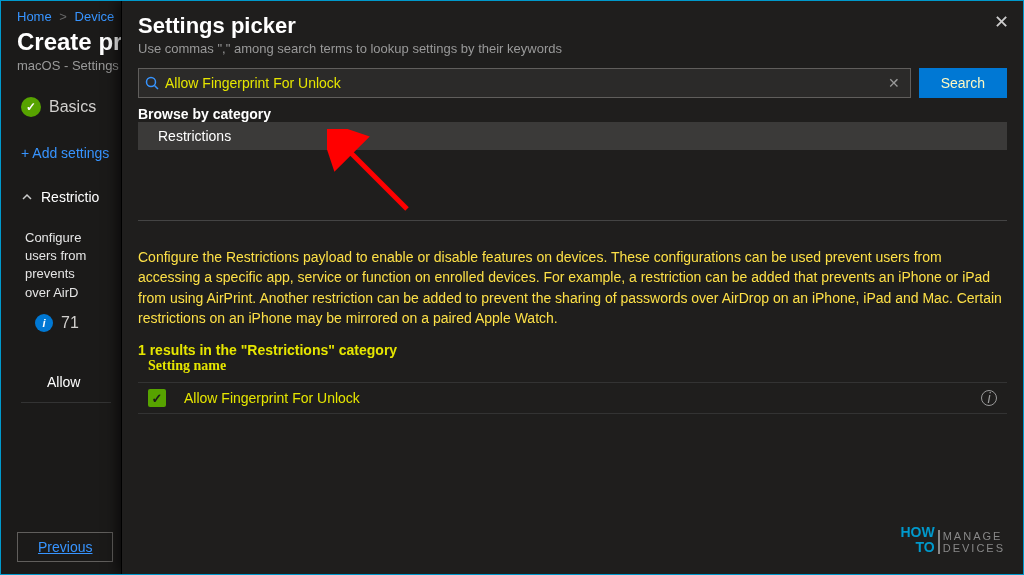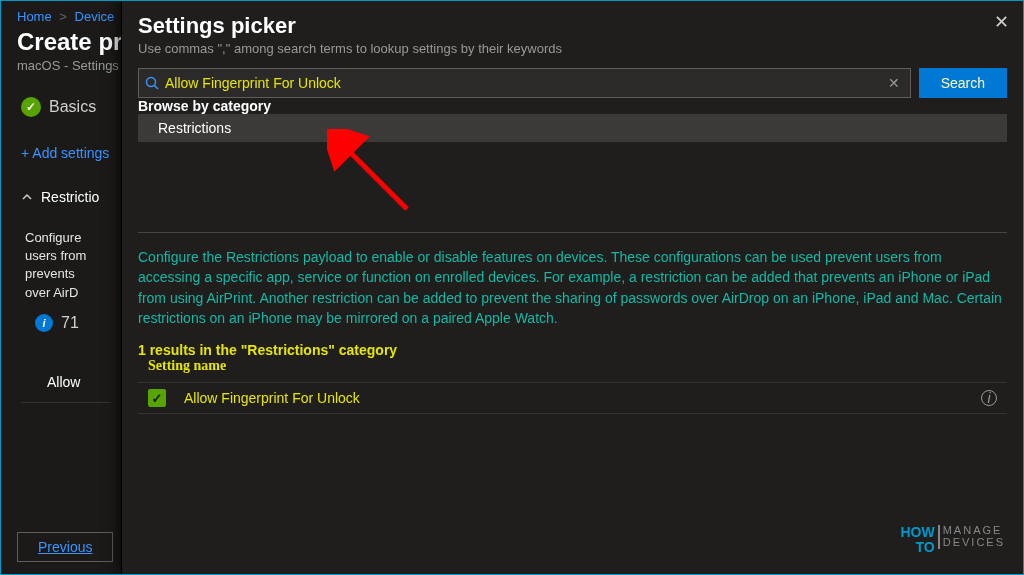--- a/index.html
+++ b/index.html
@@ -168,44 +168,45 @@
       color: #fef9c3;
       border: none;
       padding: 0 22px;
       font-size: 14px;
       cursor: pointer;
     }
     .browse-label {
       font-size: 14px;
       color: #fff;
       font-weight: 600;
+      margin-top: 8px;
     }
     .category-item {
       background: #3b3a39;
       padding: 6px 20px;
       font-size: 14px;
       color: #fff;
       cursor: pointer;
     }
 
     
     .arrow {
       position: absolute;
       top: 128px;
       left: 205px;
       pointer-events: none;
     }
 
     .cat-desc {
-      margin-top: 90px;
+      margin-top: 70px;
       border-top: 1px solid #444;
-      padding-top: 14px;
+      padding-top: 26px;
       font-size: 14px;
       line-height: 1.45;
-      color: #14b8a6;
+      color: #fde047;
     }
     .results-row {
       display: flex;
       justify-content: space-between;
       align-items: center;
       margin-top: 14px;
     }
     .results-count {
       color: #e6e600;
       font-weight: 600;
@@ -263,21 +264,21 @@
     .watermark {
       position: absolute;
       bottom: 20px;
       right: 18px;
       font-family: sans-serif;
       font-size: 11px;
       line-height: 1;
       color: #888;
       letter-spacing: 2px;
       display: flex;
-      align-items: flex-start;
+      align-items: flex-end;
       gap: 3px;
     }
     .watermark .big { color:#0099cc; font-size:14px; font-weight:bold; letter-spacing:0; }
     .watermark .col { display:flex; flex-direction:column; gap:1px; }
   </style>
 </head>
 <body>
 
 <div class="bg-layer">
   <div class="breadcrumb">

